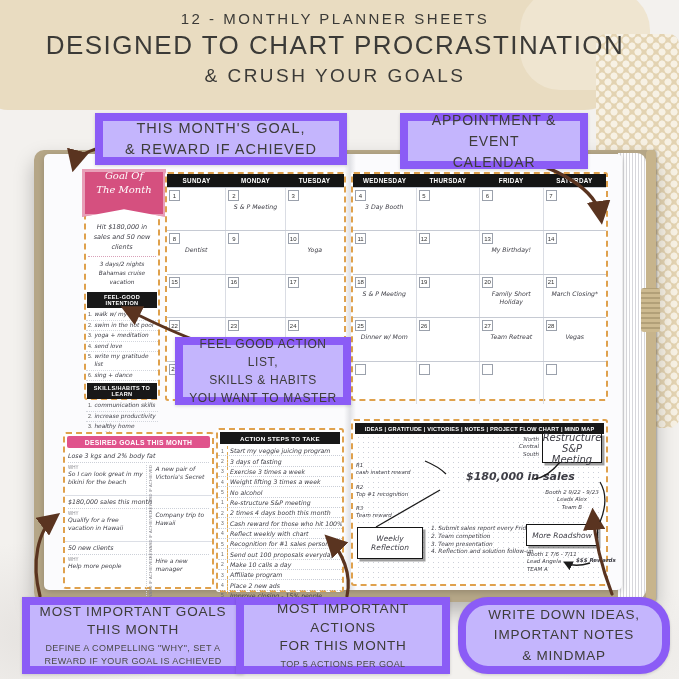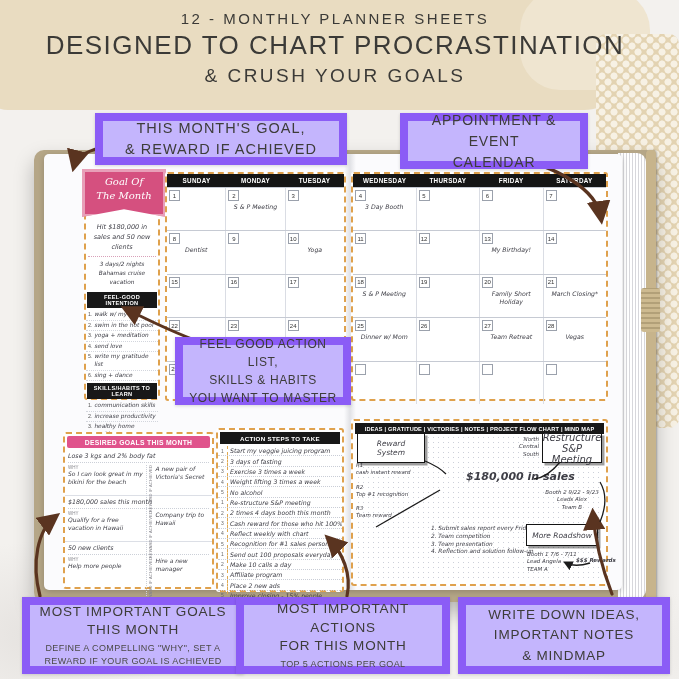--- a/index.html
+++ b/index.html
@@ -57,21 +57,21 @@
   #co-ideas{left:458px;top:597px;width:212px;height:77px;font-size:13.5px;letter-spacing:.8px;line-height:1.5;}
   .co-title{font-size:13.5px;letter-spacing:.8px;line-height:1.4;white-space:pre-line;}
   .co-sub{font-size:9px;letter-spacing:.4px;line-height:1.45;margin-top:2px;white-space:pre-line;color:#4a4946;}
   
   #sidebar{left:84px;top:169px;width:76px;height:231px;}
   .ribbon{position:absolute;left:-4px;top:-2px;width:84px;height:48px;background:#d5507f;z-index:6;
           clip-path:polygon(0 0,100% 0,100% 100%,50% 84%,0 100%);
           box-shadow:inset 0 0 0 3px rgba(255,255,255,.45);
           display:flex;align-items:flex-start;justify-content:center;}
   .ribbon span{font-family:"DejaVu Serif",serif;font-style:italic;color:#fff;font-size:10px;
-               line-height:1.35;text-align:center;padding-top:6px;white-space:pre-line;}
+               line-height:1.35;text-align:center;white-space:pre-line;}
   .sb-goal{margin:52px 2px 0 2px;font-size:6.5px;text-align:center;line-height:1.5;white-space:pre-line;
            border-bottom:1px dotted #d8a0b8;padding-bottom:4px;}
   .sb-reward{margin:3px 2px 0 2px;font-size:5.8px;text-align:center;line-height:1.5;white-space:pre-line;
              padding-bottom:4px;}
   .sb-head{font-size:5.6px;padding:2px 0;margin:2px 1px;}
   .sb-item{display:flex;gap:2px;font-size:5.8px;line-height:1.3;border-bottom:1px dotted #d3d6dd;
            padding:1px 2px;}
   .sb-num{color:#555;font-size:5.3px;}
   
   #cal-left{left:165px;top:172px;width:181px;height:229px;}
@@ -469,37 +469,37 @@
           <span class="a-text hand">Improve closing - 15% people</span>
         </div>
       </div>
   </div>
 
   <div class="sec" id="ideas">
     <div class="bhead">IDEAS  |  GRATITUDE  |  VICTORIES  |  NOTES  |  PROJECT FLOW CHART  |  MIND MAP</div>
     <div class="mm-body"></div>
   </div>
 
-  <div class="mbox hand" style="left: 357px; top: 433px; width: 66px; height: 28px; z-index: 6; position: absolute; white-space: pre-line;">Reward
-System</div>
   <div class="mnote hand" style="left: 513px; top: 436px; text-align: right; width: 26px; white-space: pre-line;">North
 Central
 South</div>
   <div class="mbox hand" style="left: 542px; top: 433px; width: 58px; height: 28px; font-size: 10px; position: absolute; white-space: pre-line;">Restructure S&amp;P
 Meeting</div>
   <div class="mnote hand" style="left: 356px; top: 462px; white-space: pre-line;">R1
 cash instant reward</div>
   <div class="mnote hand" style="left: 356px; top: 484px; white-space: pre-line;">R2
 Top #1 recognition</div>
   <div class="mnote hand" style="left: 356px; top: 505px; white-space: pre-line;">R3
 Team reward</div>
   <div class="mcenter hand" style="left:466px;top:470px;">$180,000 in sales</div>
   <div class="mnote hand" style="left: 543px; top: 489px; text-align: center; width: 58px; white-space: pre-line;">Booth 2 9/22 - 9/23
 Leads Alex
 Team B</div>
+  <div class="mbox hand" style="left: 357px; top: 527px; width: 64px; height: 30px; position: absolute; white-space: pre-line;">Weekly
+Reflection</div>
   <div class="mnote hand" style="left: 431px; top: 525px; width: 106px; font-size: 5.8px; white-space: pre-line;">1. Submit sales report every Friday
 2. Team competition
 3. Team presentation
 4. Reflection and solution follow-up</div>
   <div class="mbox hand" style="left:526px;top:524px;width:70px;height:20px;position:absolute;">More Roadshow</div>
   <div class="mnote hand" style="left: 527px; top: 551px; white-space: pre-line;">Booth 1 7/6 - 7/11
 Lead Angela
 TEAM A</div>
   <div class="mnote hand" style="left:576px;top:557px;font-weight:bold;">$$$ Rewards</div>
 
@@ -514,21 +514,21 @@
     <div class="co-title" style="white-space: pre-line;">MOST IMPORTANT GOALS
 THIS MONTH</div>
     <div class="co-sub" style="white-space: pre-line;">DEFINE A COMPELLING "WHY", SET A
 REWARD IF YOUR GOAL IS ACHIEVED</div>
   </div>
   <div class="callout co-bottom" id="co-actions">
     <div class="co-title" style="white-space: pre-line;">MOST IMPORTANT ACTIONS
 FOR THIS MONTH</div>
     <div class="co-sub">TOP 5 ACTIONS PER GOAL</div>
   </div>
-  <div class="callout" id="co-ideas" style="white-space: pre-line;">WRITE DOWN IDEAS,
+  <div class="callout" id="co-ideas" style="white-space: pre-line; border-radius: 30px;">WRITE DOWN IDEAS,
 IMPORTANT NOTES
 &amp; MINDMAP</div>
 
   <svg class="arrows" width="679" height="679">
     <defs>
       <marker id="mh-brown" markerWidth="7" markerHeight="7" refX="5" refY="3.5" orient="auto">
         <path d="M0,0 L7,3.5 L0,7 Z" fill="#5a3420"></path>
       </marker>
       <marker id="mh-black" markerWidth="6" markerHeight="6" refX="4" refY="3" orient="auto">
         <path d="M0,0 L6,3 L0,6 Z" fill="#1c1c1c"></path>

